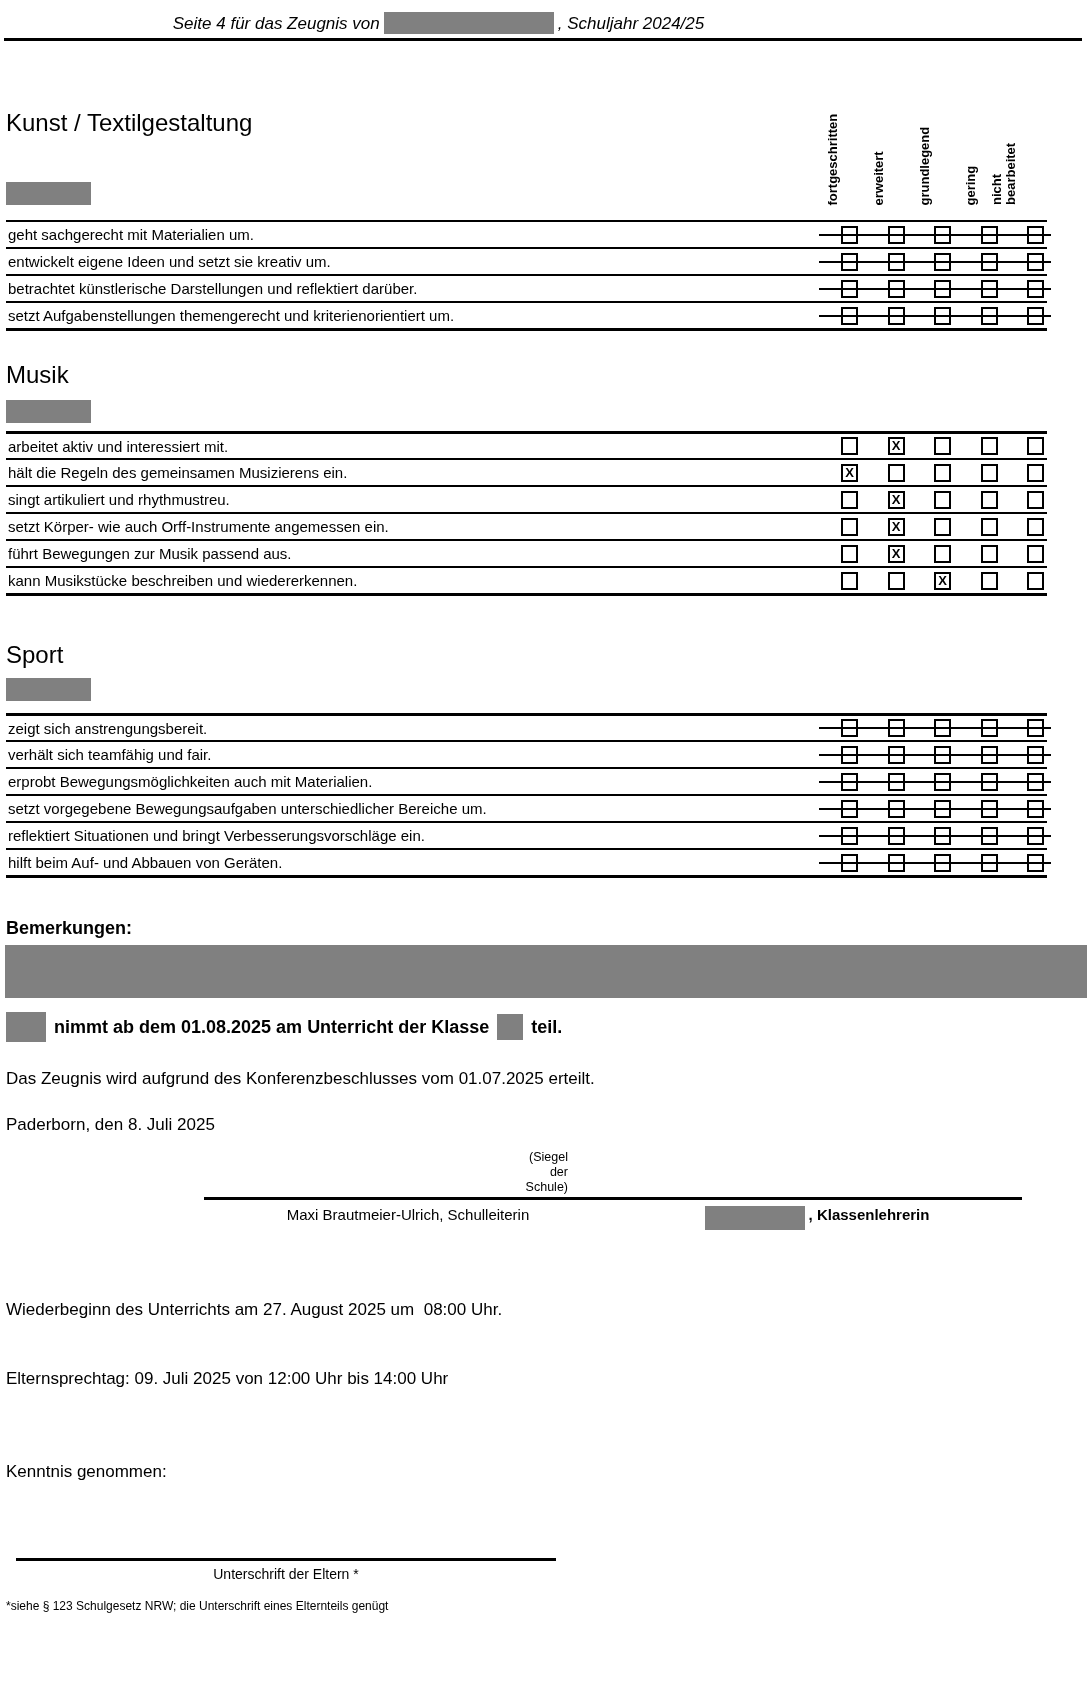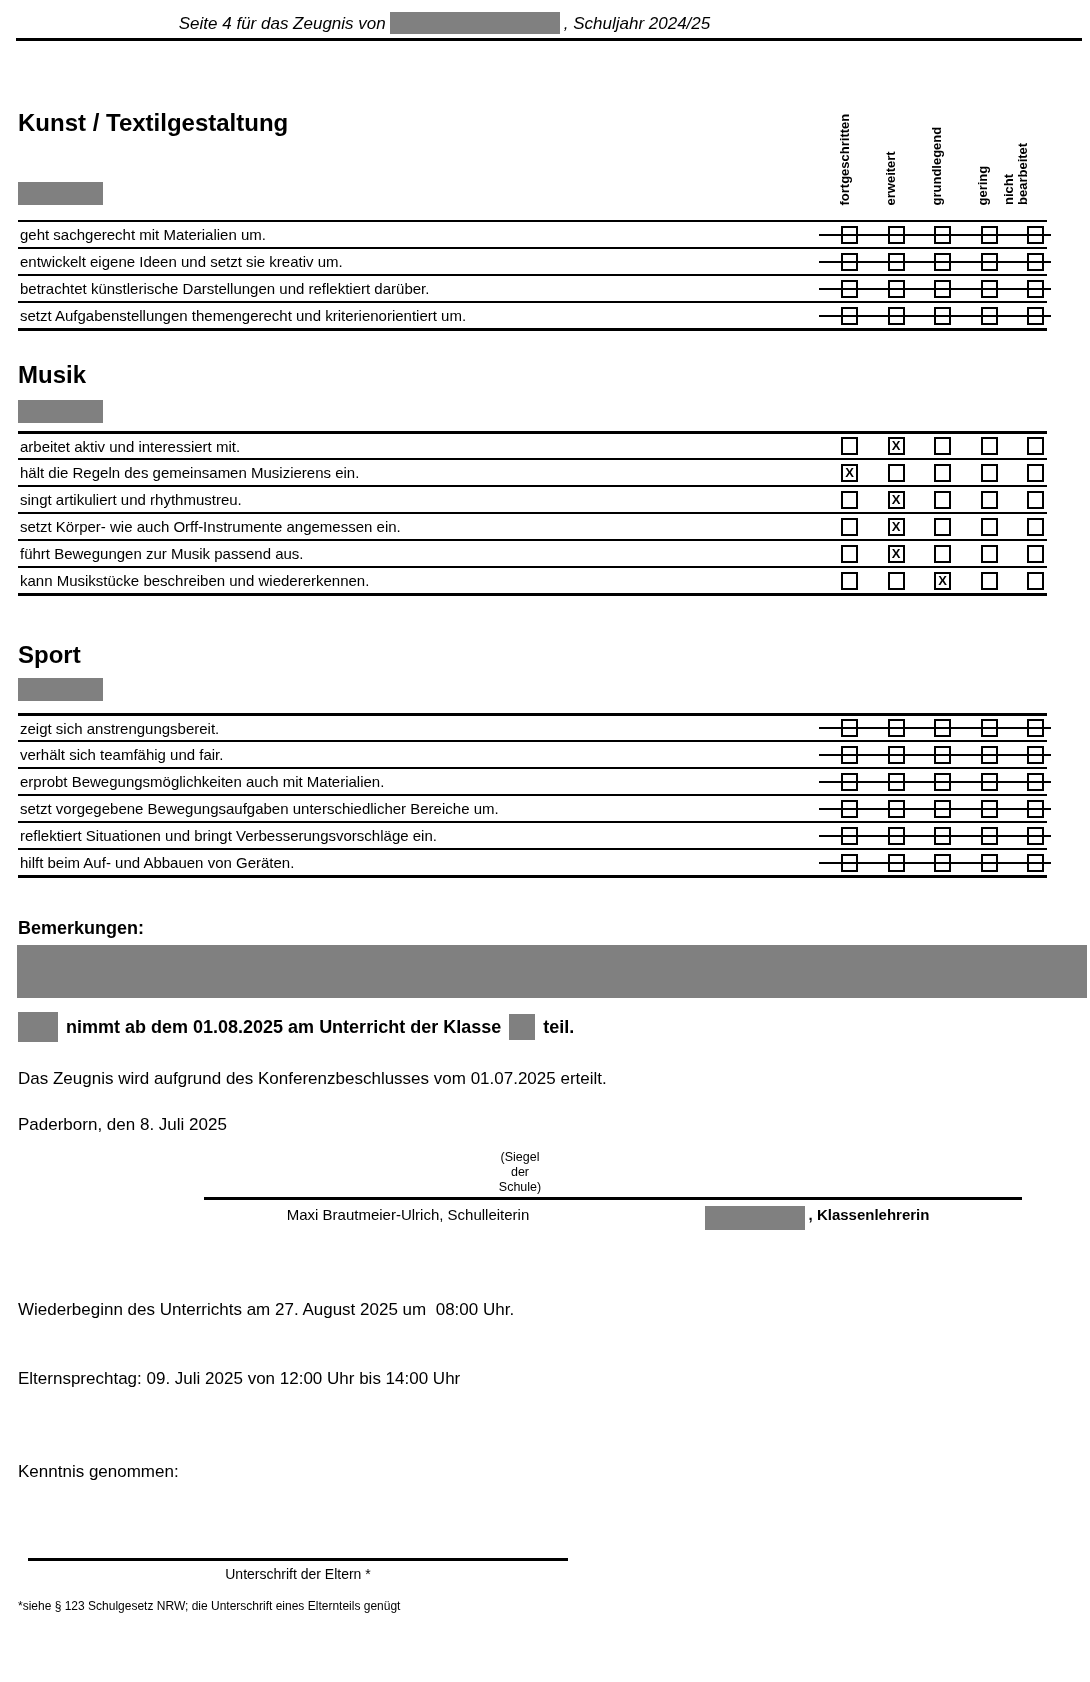--- a/index.html
+++ b/index.html
@@ -1,27 +1,27 @@
 <!DOCTYPE html>
 <html><head>
 <meta charset="utf-8">
 <style>
   * { margin:0; padding:0; box-sizing:border-box; }
   html,body { background:#fff; }
   body { font-family:"Liberation Sans","DejaVu Sans",sans-serif; color:#000; }
-  .page { width:1090px; height:1682px; background:#fff; padding:0 43px 0 18px; position:relative; overflow:hidden; }
+  .page { width:1090px; height:1682px; background:#fff; padding:0 43px 0 6px; position:relative; overflow:hidden; }
   .redact { background:#808080; }
 
   
   .page-header { padding-top:12px; font-style:italic; font-size:17px; text-align:center; width:fit-content; margin:0 auto; transform:translateX(-88px); white-space:nowrap; }
   .redact-name-inline { display:inline-block; width:170px; height:22px; vertical-align:-5px; margin:0 4px; }
   .header-rule { height:3px; background:#000; margin:4px -35px 0 -2px; }
 
   
-  .sec-title { font-size:24px; font-weight:bold; line-height:28px; }
+  .sec-title { font-size:24px; font-weight:normal; line-height:28px; }
   .sec-redact { width:85px; height:23px; }
   .col-headers { position:relative; height:0; }
   .rot { position:absolute; bottom:0; transform-origin:0 100%; transform:rotate(-90deg); font-size:13px; font-weight:bold; line-height:13.5px; white-space:pre-line; }
   .grid { border-bottom:3px solid #000; }
   .grid.thick-top .row:first-child { border-top-width:3px; }
   .row { display:flex; align-items:center; height:27px; border-top:2px solid #000; }
   .row-label { flex:1; font-size:15px; padding-left:2px; white-space:nowrap; overflow:hidden; }
   .cbgroup { position:relative; display:flex; justify-content:space-between; align-items:center; width:203px; margin-right:3px; flex:none; }
   .cbgroup.struck::after { content:""; position:absolute; top:50%; left:-22px; right:-7px; height:2px; margin-top:-1px; background:#000; }
   .cb { width:17px; height:18px; border:2px solid #000; font-size:13px; font-weight:bold; line-height:13px; text-align:center; background:#fff; }
@@ -40,21 +40,21 @@
   .remarks-box { margin-top:6px; height:53px; width:calc(100% + 41px); margin-left:-1px; }
 
   
   .statement { margin-top:14px; display:flex; align-items:center; font-size:18px; font-weight:bold; }
   .redact-a { width:40px; height:30px; margin-right:8px; flex:none; }
   .redact-b { width:26px; height:26px; margin:0 8px; flex:none; }
   .conference { margin-top:27px; font-size:17px; }
   .place-date { margin-top:26px; font-size:17px; }
 
   
-  .seal { margin-top:15px; margin-left:442px; width:120px; text-align:center; font-size:12.5px; line-height:15px; white-space:pre-line; }
+  .seal { margin-top:15px; margin-left:442px; width:120px; text-align:right; font-size:12.5px; line-height:15px; white-space:pre-line; }
   .sig-row { margin-top:2px; display:flex; justify-content:flex-end; }
   .sig-left { width:408px; margin-left:12px; }
   .sig-right { width:410px; margin-right:25px;font-weight:bold; }
   .sig-line { border-top:3px solid #000; }
   .sig-caption { margin-top:6px; text-align:center; font-size:15px; }
   .sig-caption-flex { display:flex; justify-content:center; align-items:flex-start; }
   .redact-teacher { width:100px; height:24px; margin-right:4px; }
 
   .resume-block { margin-top:22px; font-size:17px; line-height:23px; white-space:pre-wrap; }
   .acknowledge { margin-top:26px; font-size:17px; }

